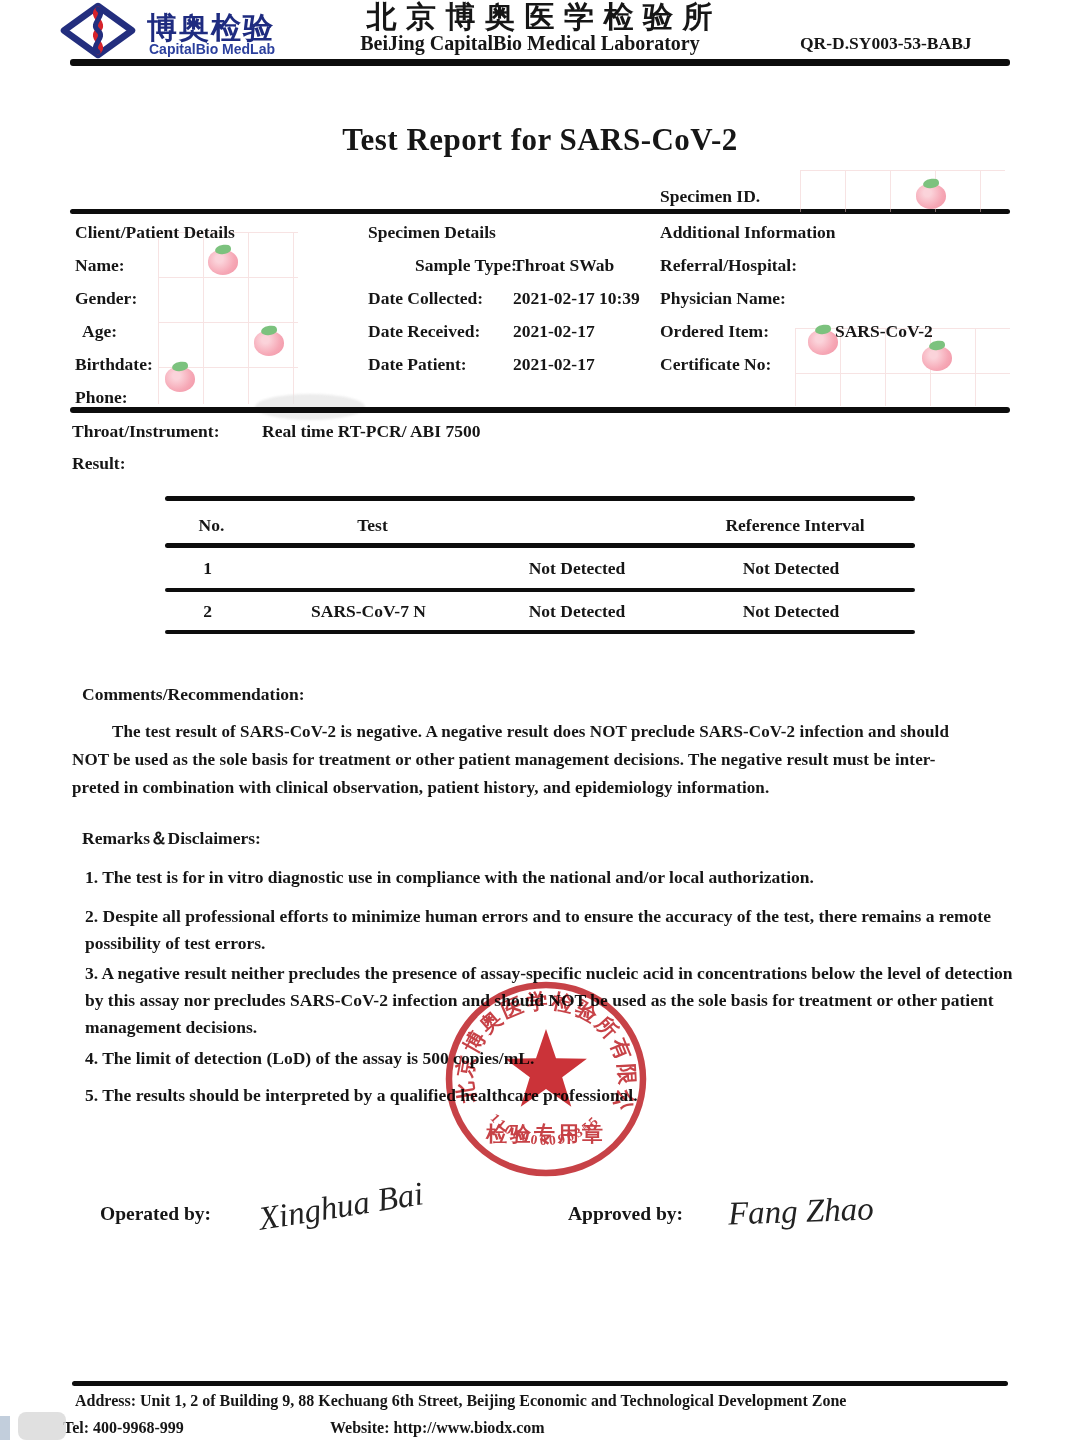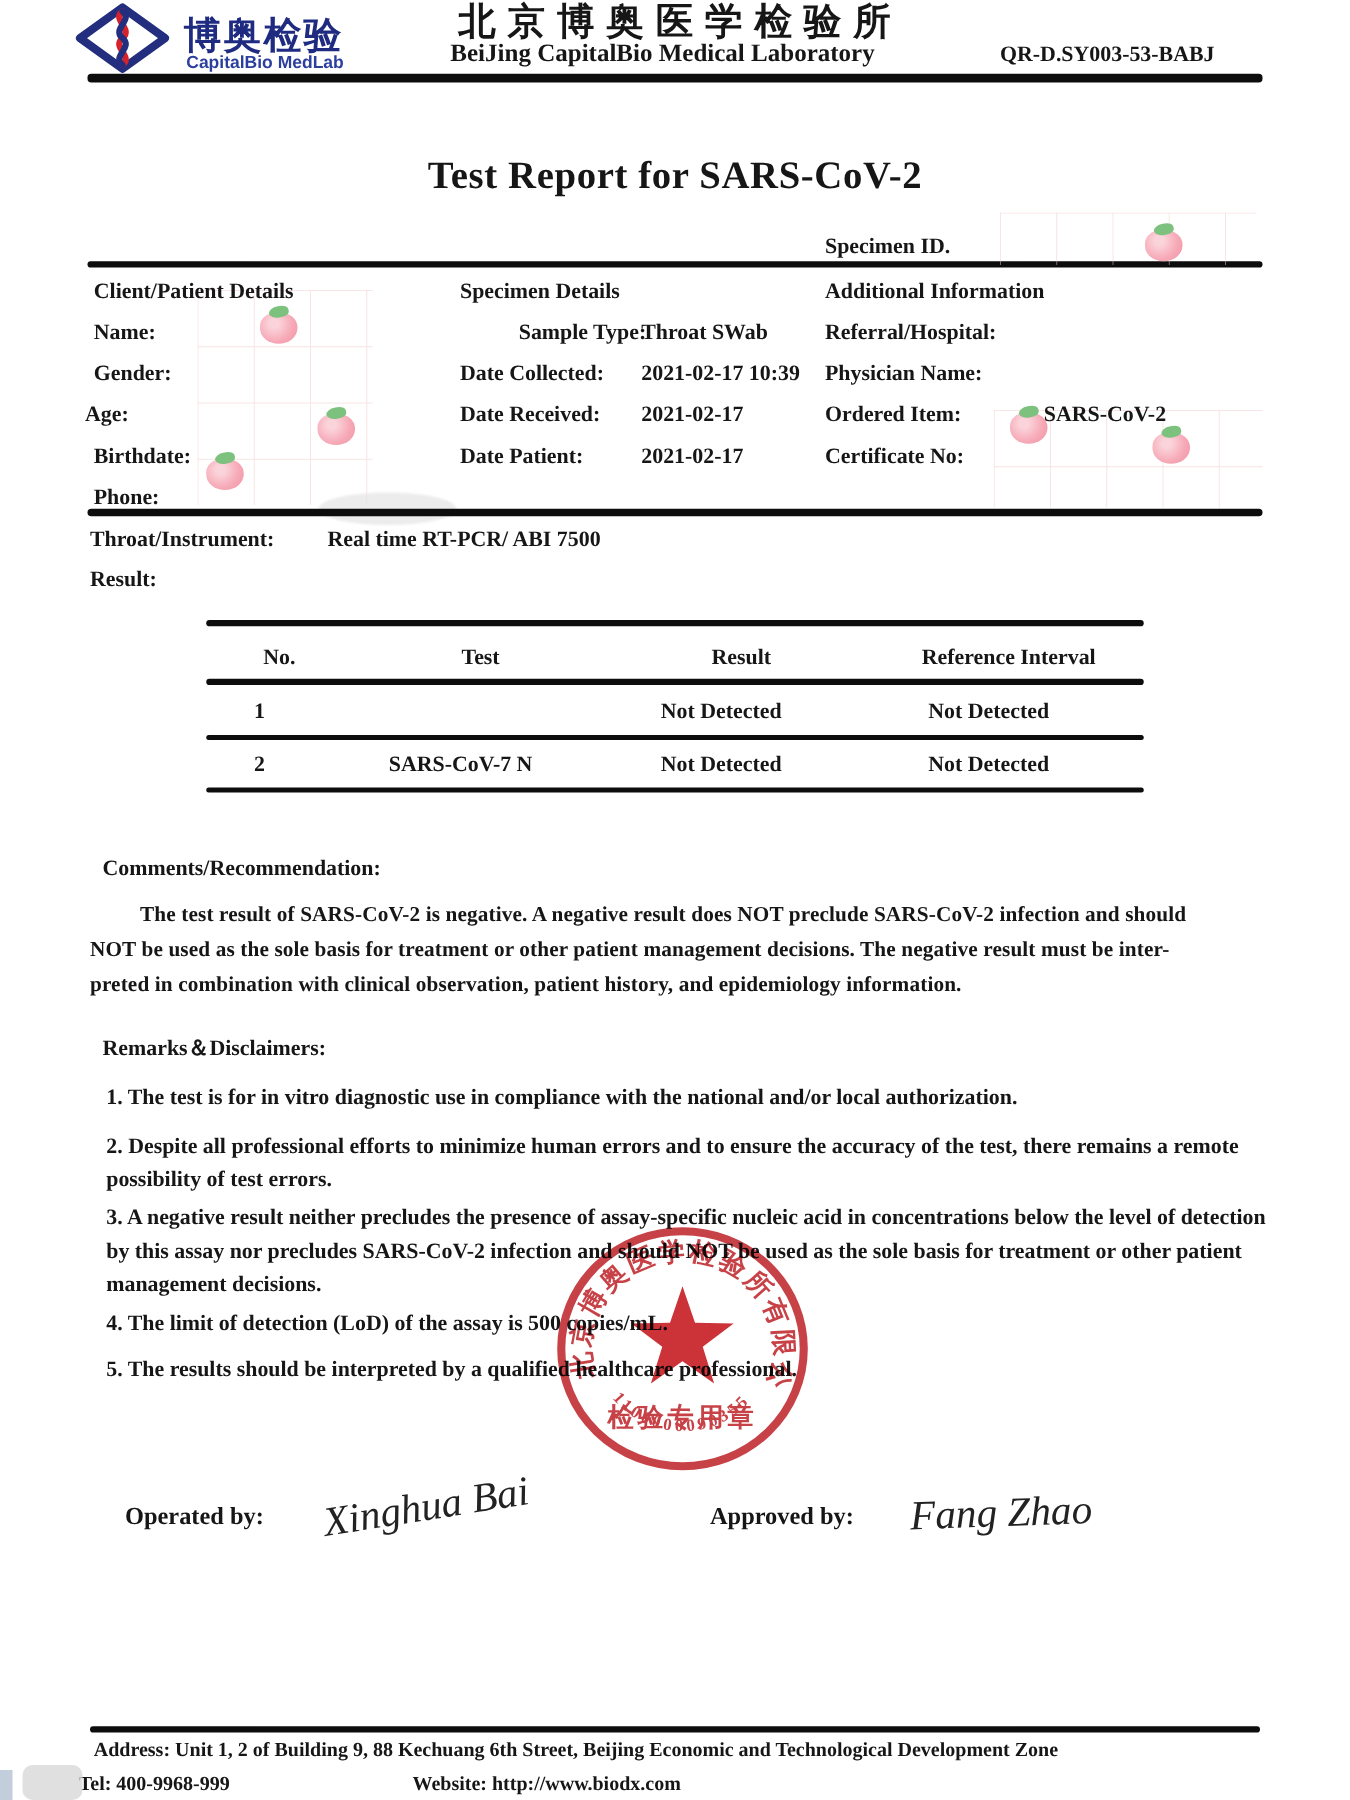--- a/index.html
+++ b/index.html
@@ -63,21 +63,21 @@
 <div class="t" style="left:660px;top:186px;">Specimen ID.</div>
 <div class="rule" style="left:70px;top:209px;width:940px;height:5px;"></div>
 
 <div class="grid-patch" style="left:158px;top:232px;width:140px;height:172px;"></div>
 <div class="grid-patch" style="left:800px;top:170px;width:205px;height:42px;"></div>
 <div class="grid-patch" style="left:795px;top:328px;width:215px;height:78px;"></div>
 
 <div class="t" style="left:75px;top:222px;">Client/Patient Details</div>
 <div class="t" style="left:75px;top:255px;">Name:</div>
 <div class="t" style="left:75px;top:288px;">Gender:</div>
-<div class="t" style="left:68px;top:321px;font-family:Liberation Serif, serif;">Age:</div>
+<div class="t" style="left:82px;top:321px;font-family:Liberation Serif, serif;">Age:</div>
 <div class="t" style="left:75px;top:354px;">Birthdate:</div>
 <div class="t" style="left:75px;top:387px;">Phone:</div>
 
 <div class="t" style="left:368px;top:222px;">Specimen Details</div>
 <div class="t" style="left:368px;top:255px;margin-left:47px;">Sample Type:</div>
 <div class="t" style="left:513px;top:255px;">Throat SWab</div>
 <div class="t" style="left:368px;top:288px;">Date Collected:</div>
 <div class="t" style="left:513px;top:288px;">2021-02-17 10:39</div>
 <div class="t" style="left:368px;top:321px;">Date Received:</div>
 <div class="t" style="left:513px;top:321px;">2021-02-17</div>
@@ -100,24 +100,23 @@
 
 <div class="blob" style="left:255px;top:394px;width:110px;height:26px;"></div>
 <div class="rule" style="left:70px;top:407px;width:940px;height:6px;"></div>
 
 <div class="t" style="left:72px;top:421px;">Throat/Instrument:</div>
 <div class="t" style="left:262px;top:421px;">Real time RT-PCR/ ABI 7500</div>
 <div class="t" style="left:72px;top:453px;">Result:</div>
 
 <div class="abs" style="left:165px;top:496px;width:750px;height:138px;">
   <div class="rule" style="left:0;top:0;width:750px;height:5px;"></div>
-  <div class="abs" style="left:16px;top:5px;width:750px;height:48px;">
+  <div class="abs" style="left:4px;top:5px;width:750px;height:48px;">
     <div class="cell" style="left:0;width:85px;">No.</div>
     <div class="cell" style="left:85px;width:237px;">Test</div>
-    <div class="cell" style="left:322px;width:180px;">Result</div>
     <div class="cell" style="left:502px;width:248px;">Reference Interval</div>
   </div>
   <div class="rule" style="left:0;top:47px;width:750px;height:5px;"></div>
   <div class="abs" style="left:0;top:52px;width:750px;height:40px;">
     <div class="cell" style="left:0;width:85px;">1</div>
     <div class="cell" style="left:322px;width:180px;">Not Detected</div>
     <div class="cell" style="left:502px;width:248px;">Not Detected</div>
   </div>
   <div class="rule" style="left:0;top:92px;width:750px;height:4px;"></div>
   <div class="abs" style="left:0;top:96px;width:750px;height:38px;">

